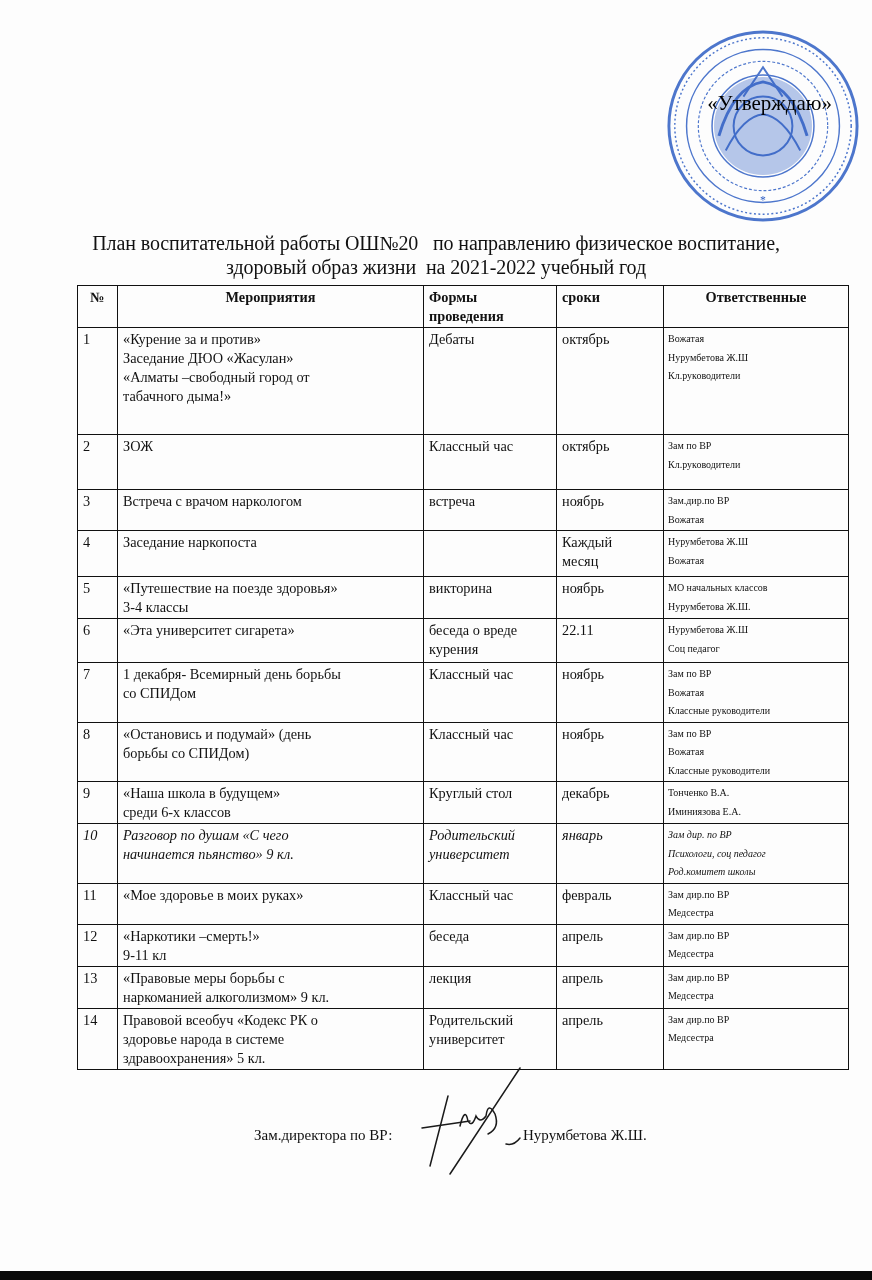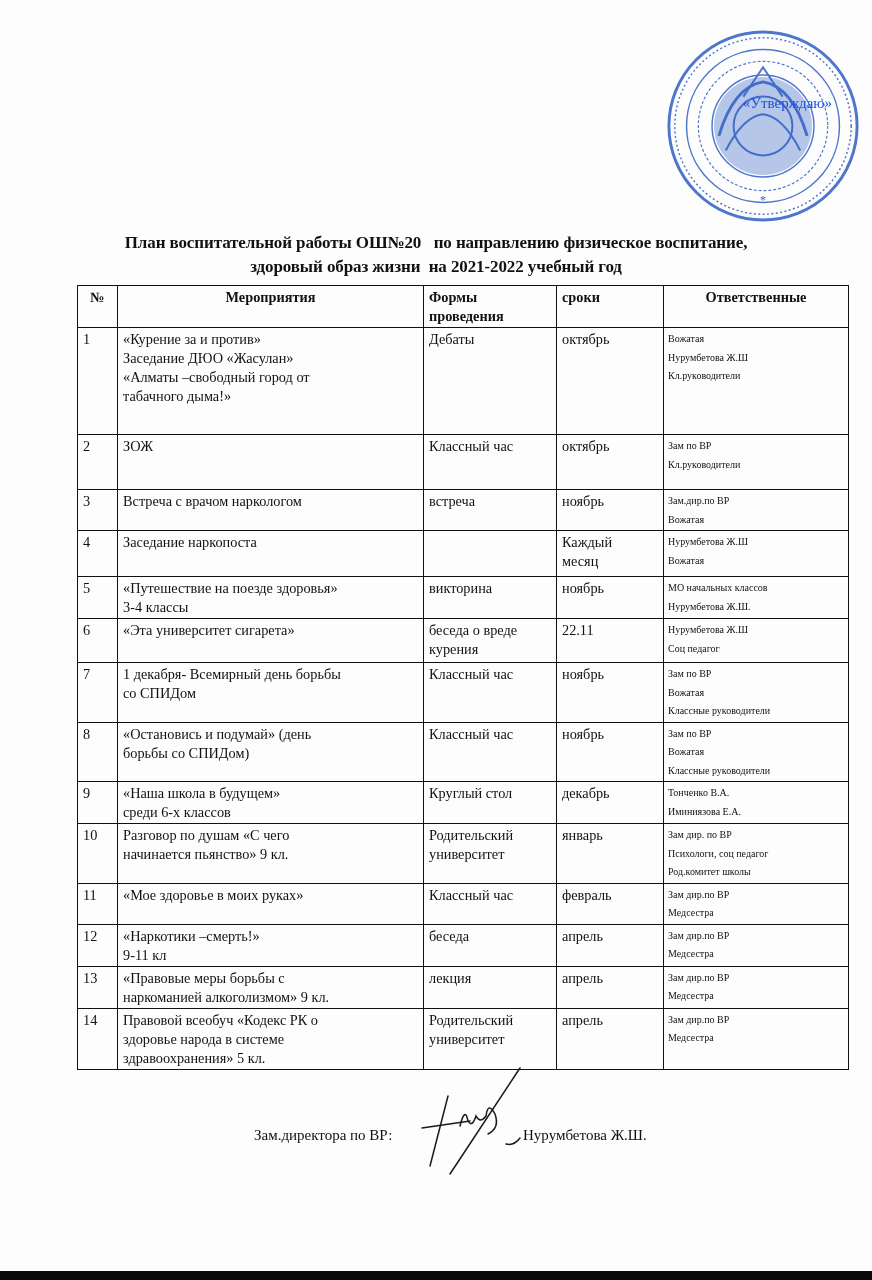--- a/index.html
+++ b/index.html
@@ -6,29 +6,29 @@
   body {
     width: 872px; height: 1280px; position: relative; overflow: hidden;
     background: #ffffff; color: #111;
     font-family: "Liberation Serif", "DejaVu Serif", serif;
   }
   .page { position: absolute; inset: 0; background: #fdfdfd; }
   .bottom-bar { position: absolute; left: 0; right: 0; bottom: 0; height: 9px; background: #0a0a0a; }
 
   
   .stamp { position: absolute; left: 665px; top: 28px; width: 196px; height: 196px; }
-  .approval { position: absolute; right: 40px; top: 84px; text-align: right; font-size: 15px; line-height: 39px; color: #1d4ed8; }
+  .approval { position: absolute; right: 40px; top: 84px; text-align: right; font-size: 21px; line-height: 39px; color: #000000; }
   .approval div { white-space: nowrap; }
   .approval .a1 { margin-right: 0; }
   .approval .a2 { margin-right: 0; }
   .approval .a3 { margin-right: 0; }
 
   .title {
     position: absolute; left: 0; right: 0; top: 231px; text-align: center;
-    font-weight: bold; font-size: 17px; line-height: 24px; letter-spacing: -0.1px;
+    font-weight: normal; font-size: 20px; line-height: 24px; letter-spacing: -0.1px;
   }
 
   table.plan {
     position: absolute; left: 77px; top: 285px;
     border-collapse: collapse; table-layout: fixed; width: 771px;
     font-size: 14.3px; line-height: 19px;
   }
   table.plan td, table.plan th {
     border: 1.5px solid #111; vertical-align: top; padding: 2px 5px 1px 5px;
     text-align: left; font-weight: normal; overflow: hidden;
@@ -247,21 +247,21 @@
             <span class="line">Круглый стол</span>
           </td>
           <td class="c-term">
             <span class="line">декабрь</span>
           </td>
           <td class="c-resp">
             <span class="line">Тонченко В.А.</span>
             <span class="line">Иминиязова Е.А.</span>
           </td>
         </tr>
-        <tr style="height: 58px;">
+        <tr style="height: 58px; font-style: italic;">
           <td class="c-num">10</td>
           <td class="c-event">
             <span class="line">Разговор по душам «С чего</span>
             <span class="line">начинается пьянство» 9 кл.</span>
           </td>
           <td class="c-form">
             <span class="line">Родительский</span>
             <span class="line">университет</span>
           </td>
           <td class="c-term">

